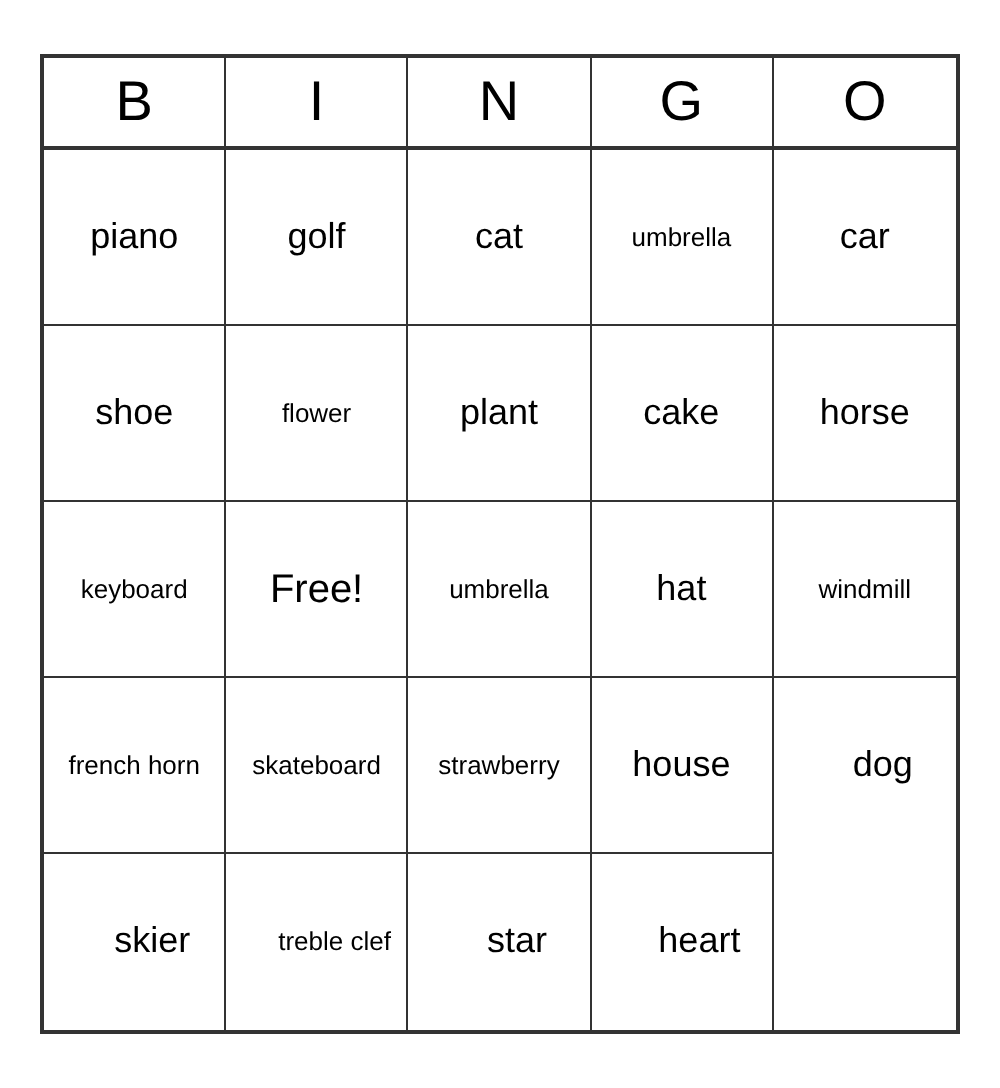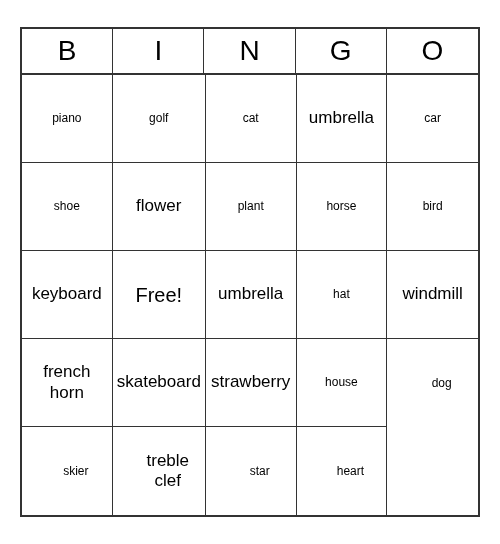--- a/index.html
+++ b/index.html
@@ -48,24 +48,24 @@
       line-height: 1.2;
     }
     .bingo-cell:nth-child(5n) {
       border-right: none;
     }
     .bingo-cell:nth-last-child(-n+5) {
       border-bottom: none;
       padding-left: 22px;
     }
     .cell-text {
-      font-size: 12px;
+      font-size: 18px;
     }
     .cell-text.small {
-      font-size: 17px;
+      font-size: 13px;
     }
     .cell-text.free {
       font-size: 20px;
       font-weight: normal;
     }
   </style>
 </head>
 <body>
 
 <div class="bingo-card">
@@ -95,24 +95,24 @@
       <div class="bingo-cell">
         <span class="cell-text">shoe</span>
       </div>
       <div class="bingo-cell">
         <span class="cell-text small">flower</span>
       </div>
       <div class="bingo-cell">
         <span class="cell-text">plant</span>
       </div>
       <div class="bingo-cell">
-        <span class="cell-text">horse</span>
+        <span class="cell-text">cake</span>
       </div>
       <div class="bingo-cell">
-        <span class="cell-text">bird</span>
+        <span class="cell-text">horse</span>
       </div>
       <div class="bingo-cell">
         <span class="cell-text small">keyboard</span>
       </div>
       <div class="bingo-cell">
         <span class="cell-text free">Free!</span>
       </div>
       <div class="bingo-cell">
         <span class="cell-text small">umbrella</span>
       </div>

